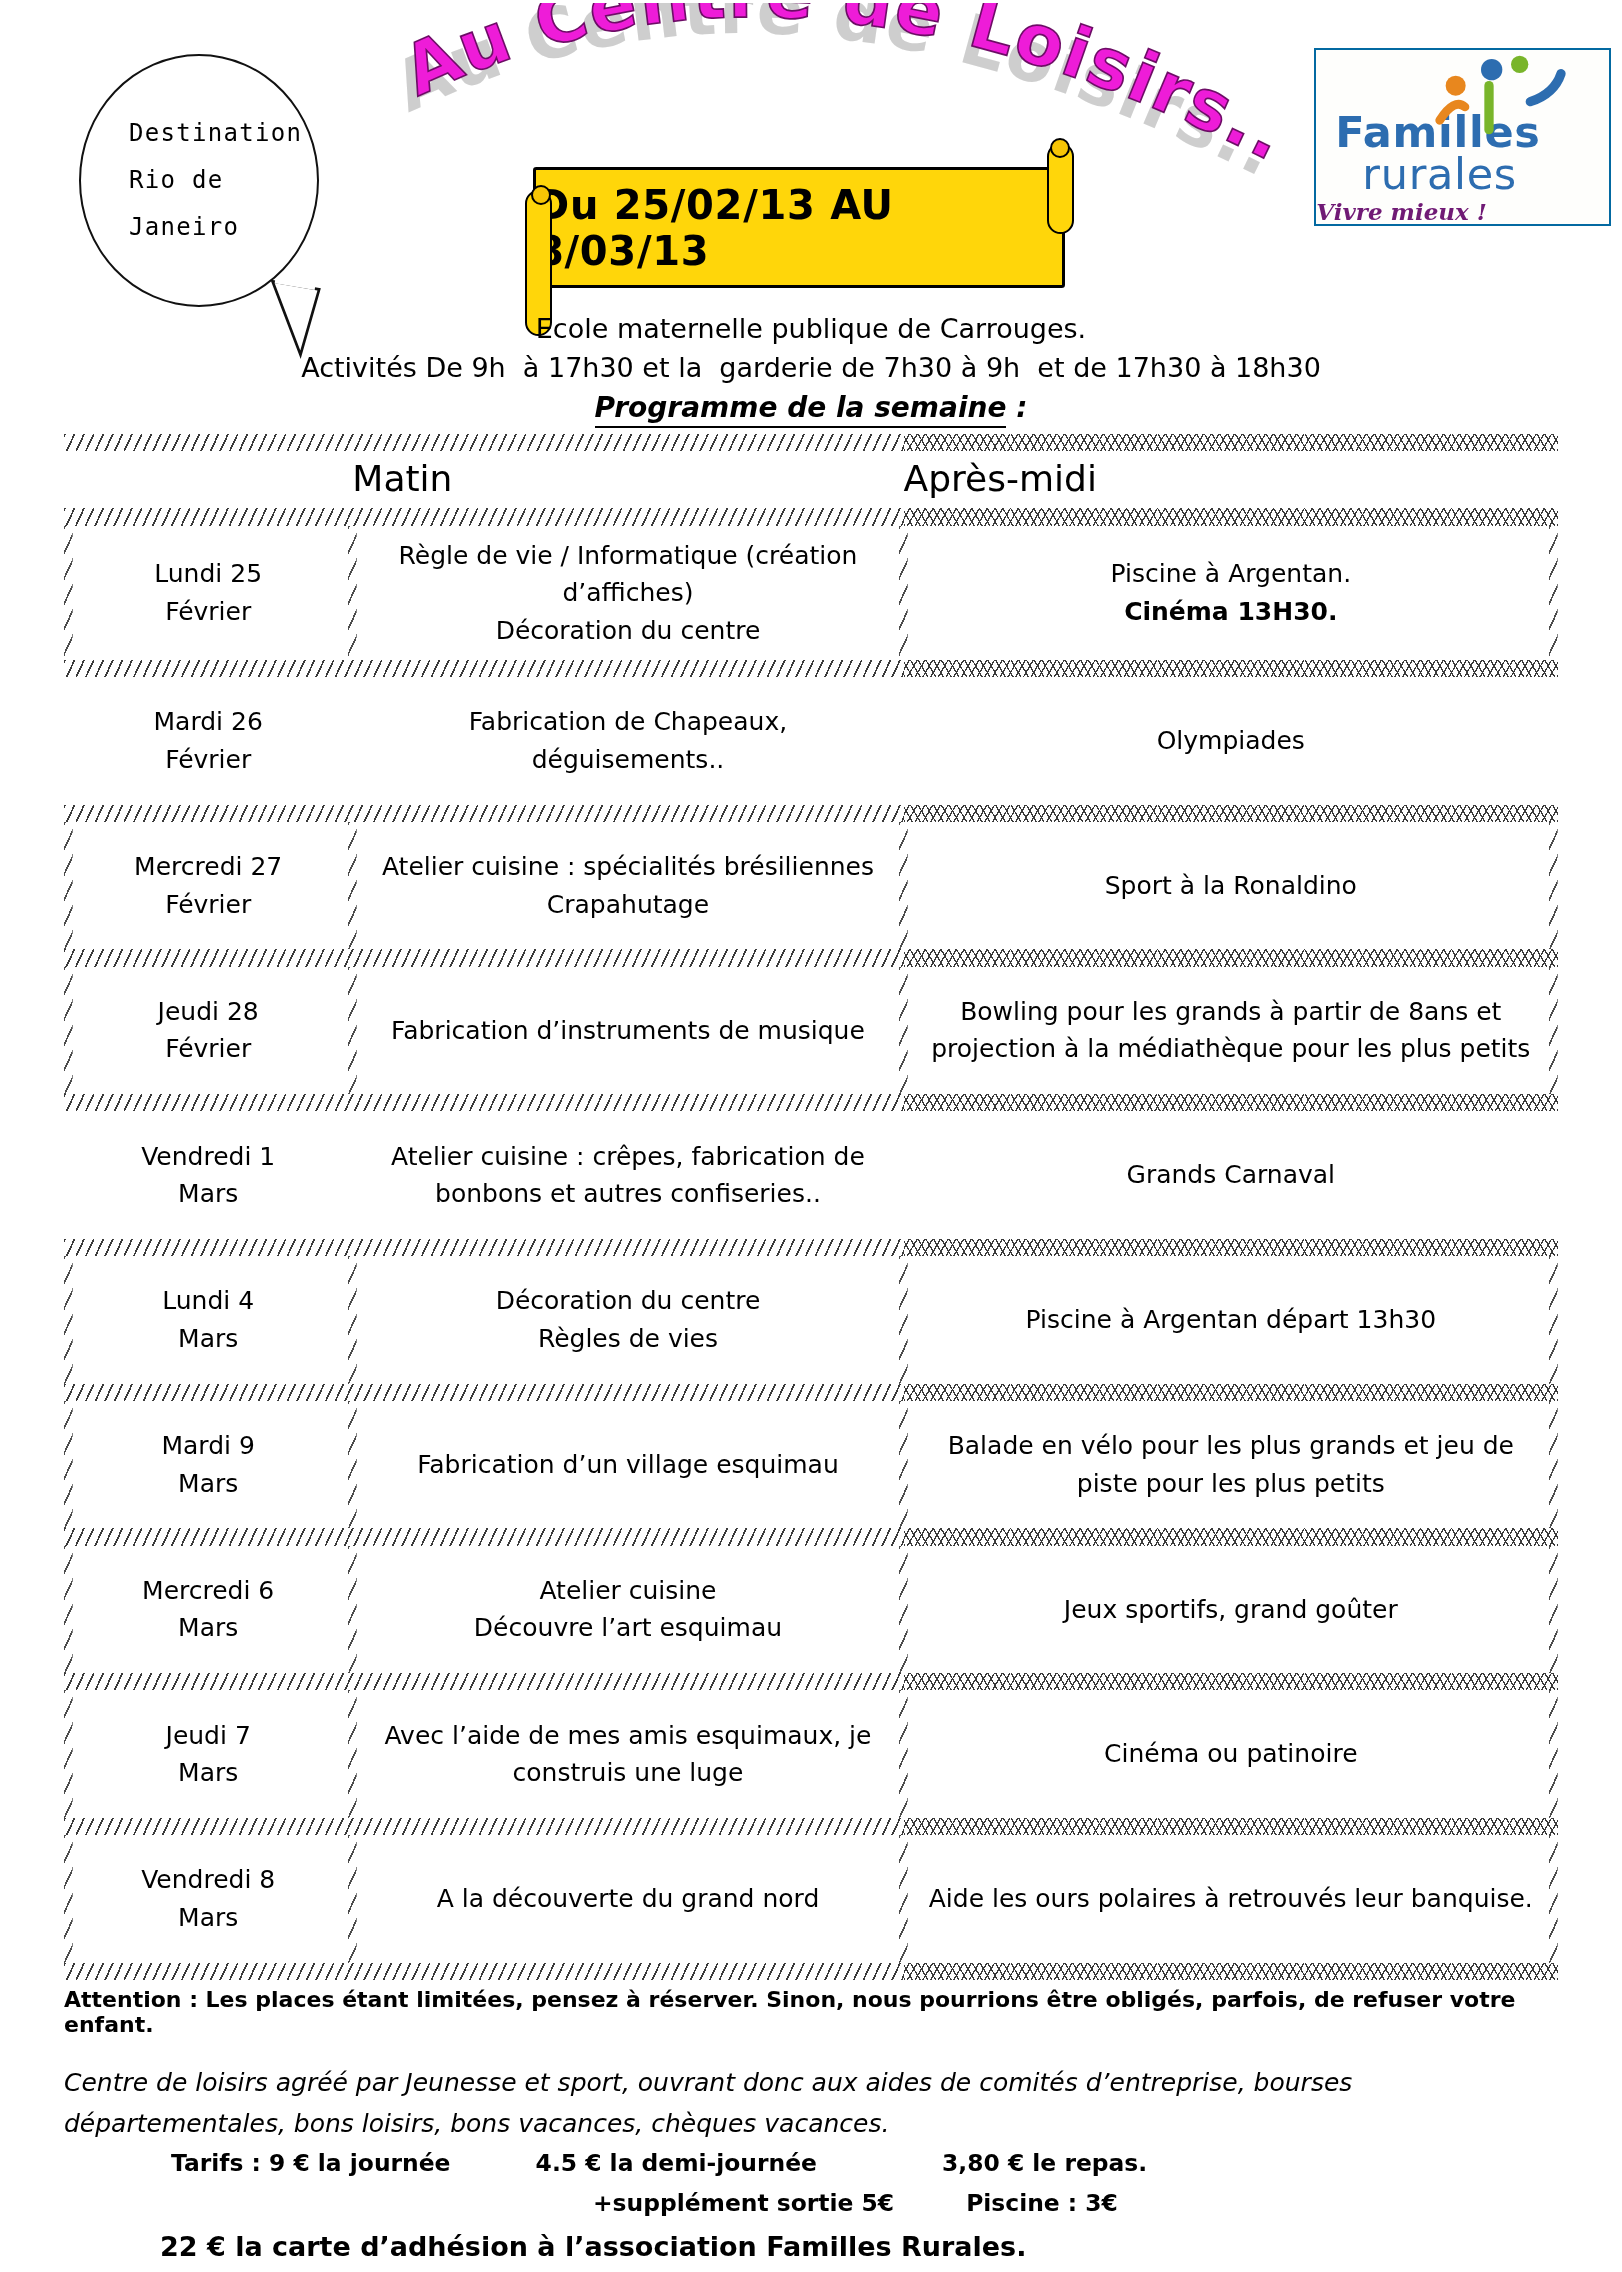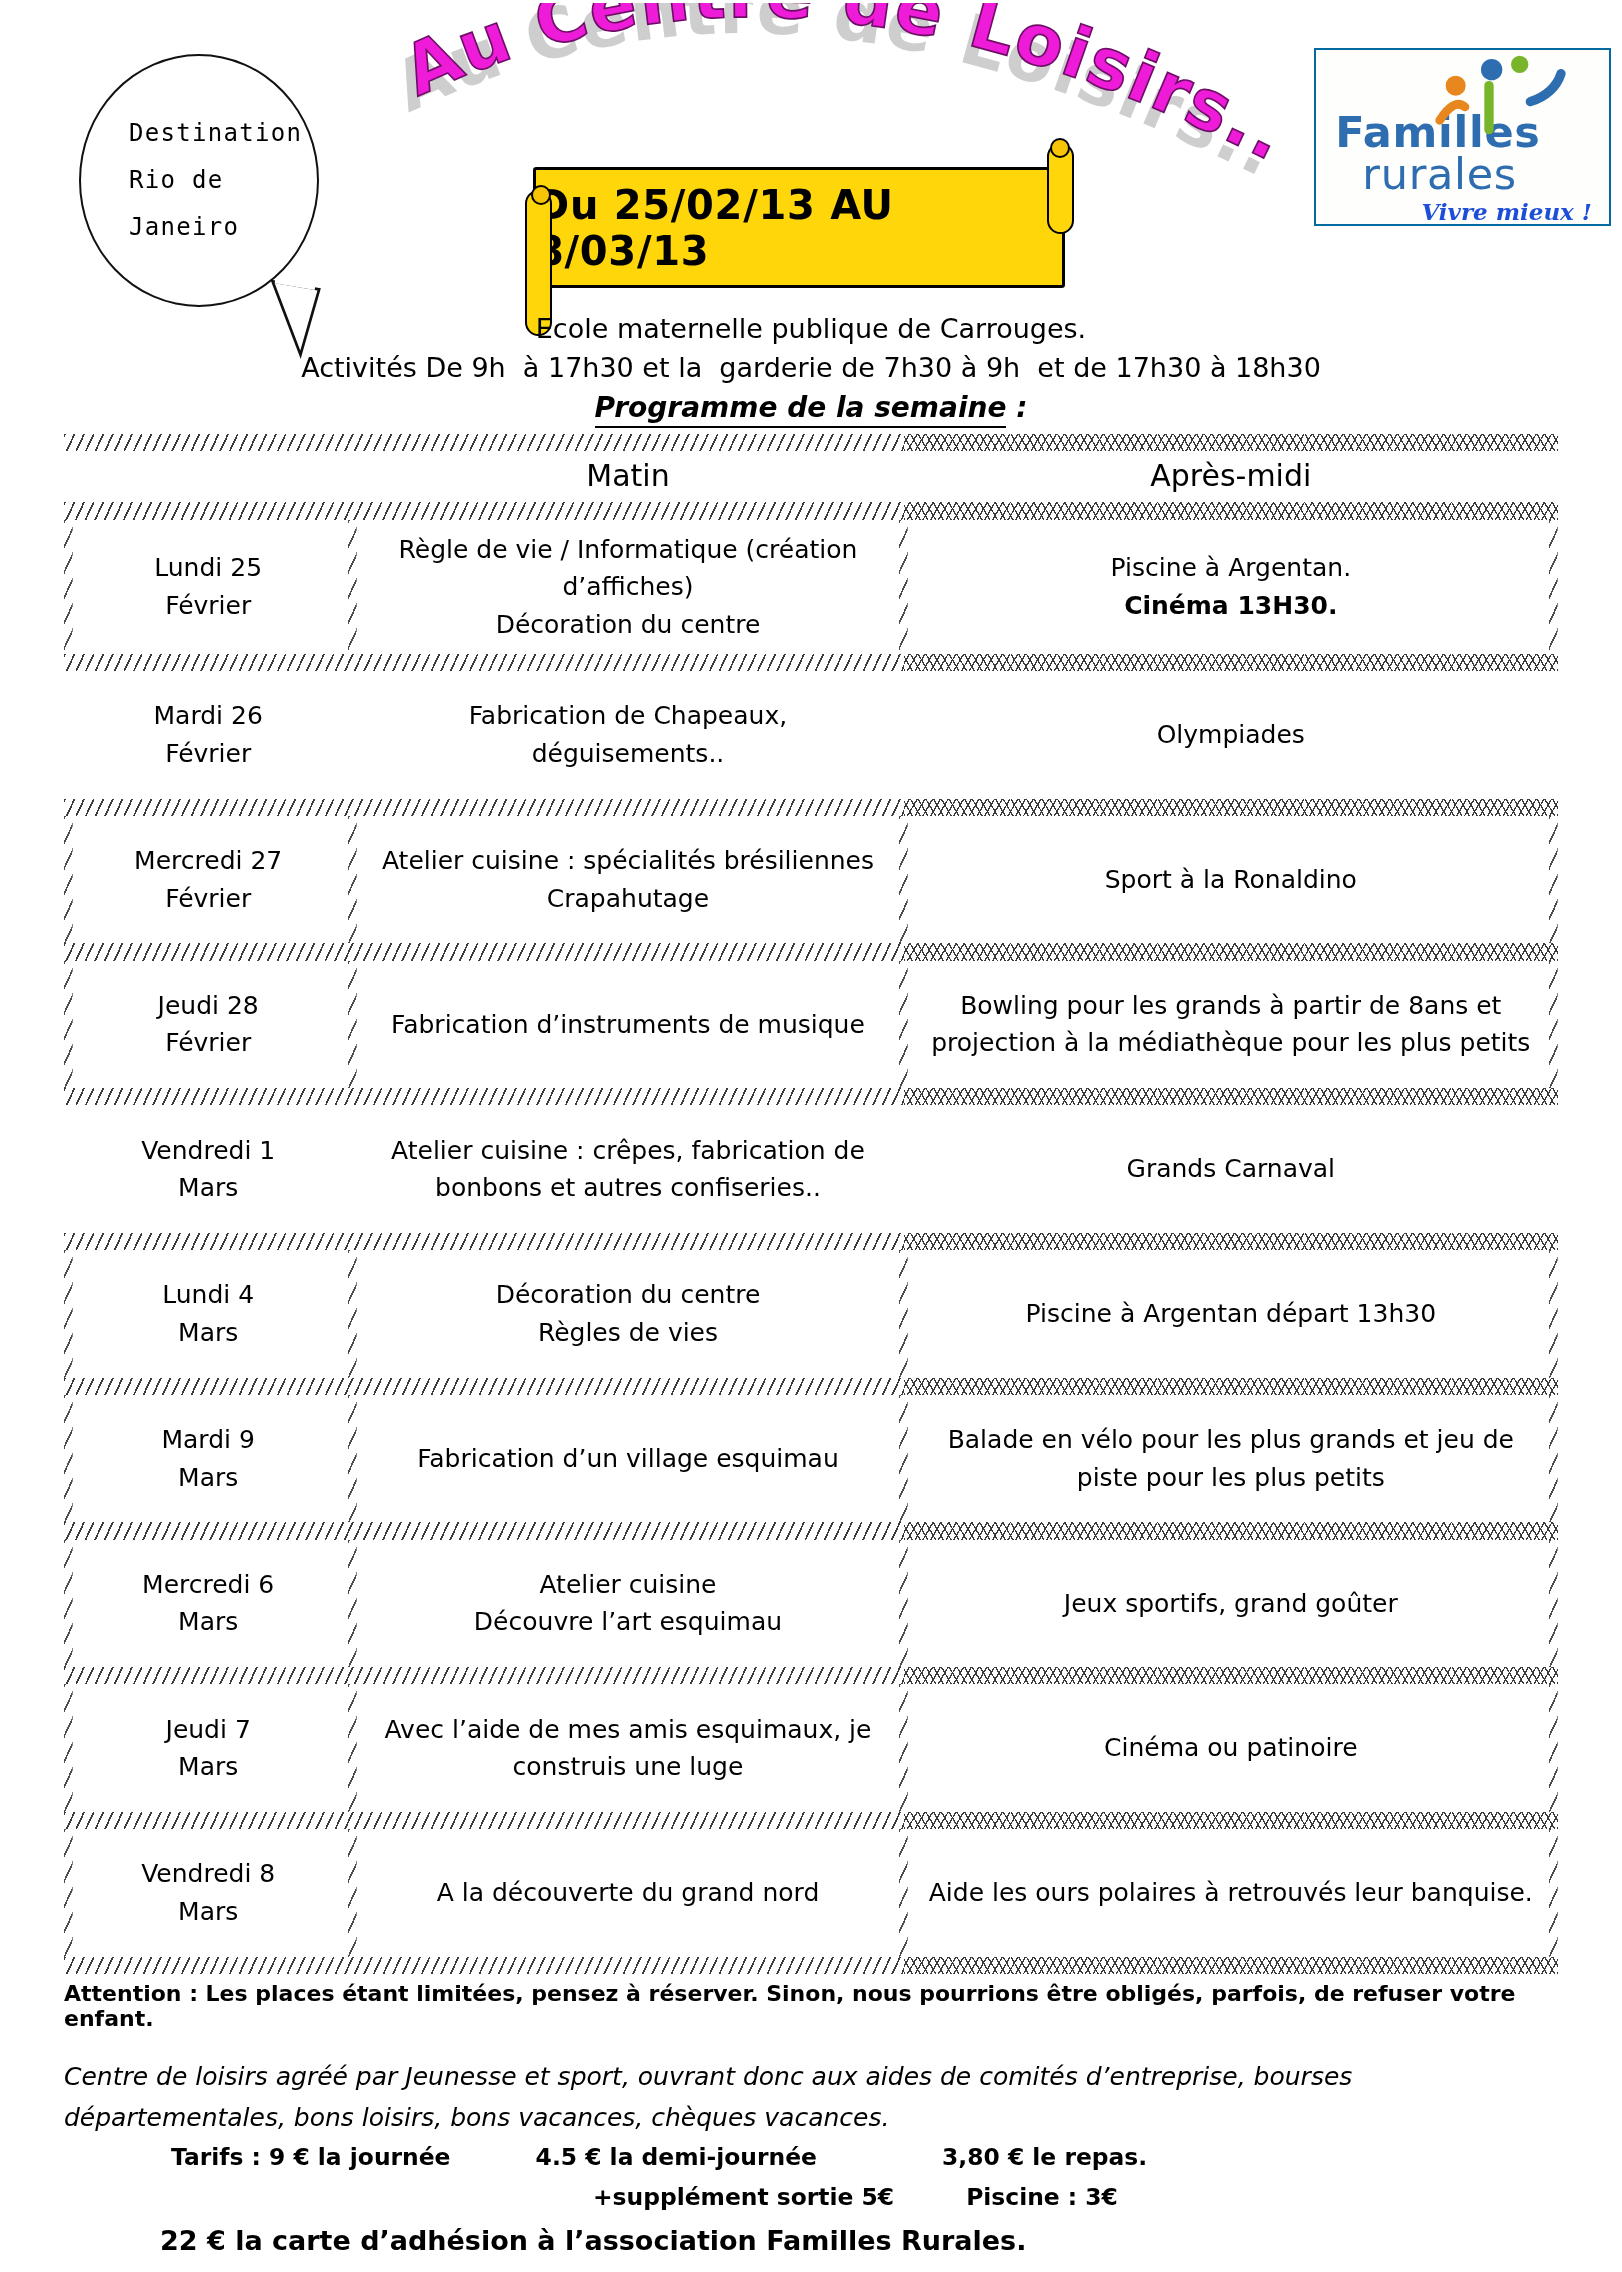--- a/index.html
+++ b/index.html
@@ -28,21 +28,21 @@
   }
   .arc-shadow{fill:#c3c3c3;opacity:.8;}
   .arc-main{fill:#ee1cd8;stroke:#6d0d66;stroke-width:2.5px;}
   .logo{
     position:absolute;right:10.7px;top:48px;width:293px;height:174px;
     border:2px solid #0369a1;background:#fefefc;overflow:hidden;
   }
   .logo-figs{position:absolute;top:5.4px;left:114px;}
   .logo-line1{margin:62px 0 0 19px;font-size:43px;font-weight:bold;color:#2d6db0;line-height:.95;letter-spacing:0.7px;}
   .logo-line2{margin:1.3px 0 0 46px;font-size:43px;font-weight:normal;color:#2d6db0;line-height:.95;letter-spacing:0.7px;}
-  .logo-tagline{margin:2.7px 17.4px 0 0;text-align:right;font-family:"DejaVu Serif",serif;font-style:italic;font-weight:bold;font-size:23px;color:#1d4ed8;}
+  .logo-tagline{margin:2.7px 17.4px 0 0;text-align:left;font-family:"DejaVu Serif",serif;font-style:italic;font-weight:bold;font-size:23px;color:#701a75;}
   .banner{
     position:absolute;left:533px;top:167px;width:526px;height:115px;
     background:#ffd60a;border:3.3px solid #000;border-radius:3.3px;
     display:flex;align-items:center;justify-content:center;
   }
   .banner-text{font-size:40px;font-weight:bold;letter-spacing:0.7px;}
   .curl{position:absolute;background:#ffd60a;border:2.7px solid #000;border-radius:13.4px;}
   .curl-l{left:-10.7px;top:20px;width:23px;height:142px;}
   .curl-r{right:-12px;top:-27px;width:23px;height:87px;}
   .knob{position:absolute;background:#f7c505;border:2.7px solid #000;border-radius:50%;width:16px;height:16px;}
@@ -61,21 +61,21 @@
     background:repeating-linear-gradient(115deg,#3a3a3a 0 1.7px,transparent 1.7px 8.7px);
   }
   .deco .caret{
     flex:1;
     background:
       repeating-linear-gradient(60deg,#3a3a3a 0 1.3px,transparent 1.3px 6.7px),
       repeating-linear-gradient(-60deg,#3a3a3a 0 1.3px,transparent 1.3px 6.7px);
   }
   .thead,.row{display:grid;grid-template-columns:19.3% 36.9% 43.8%;}
   .thead{padding:6.7px 0 9.4px 0;}
-  .thead .col-label{font-size:30px;text-align:center;}
+  .thead .col-label{font-size:36px;text-align:left;}
   .row{align-items:center;padding:10.7px 0;min-height:106px;}
   .row.boxed{
     background-image:
       repeating-linear-gradient(115deg,rgba(45,45,45,.85) 0 1.7px,transparent 1.7px 10.7px),
       repeating-linear-gradient(115deg,rgba(45,45,45,.85) 0 1.7px,transparent 1.7px 10.7px),
       repeating-linear-gradient(115deg,rgba(45,45,45,.85) 0 1.7px,transparent 1.7px 10.7px),
       repeating-linear-gradient(115deg,rgba(45,45,45,.85) 0 1.7px,transparent 1.7px 10.7px);
     background-size:8.7px 100%;
     background-repeat:no-repeat;
     background-position:left 0 top 0,left 284px top 0,left 835px top 0,right 0 top 0;

